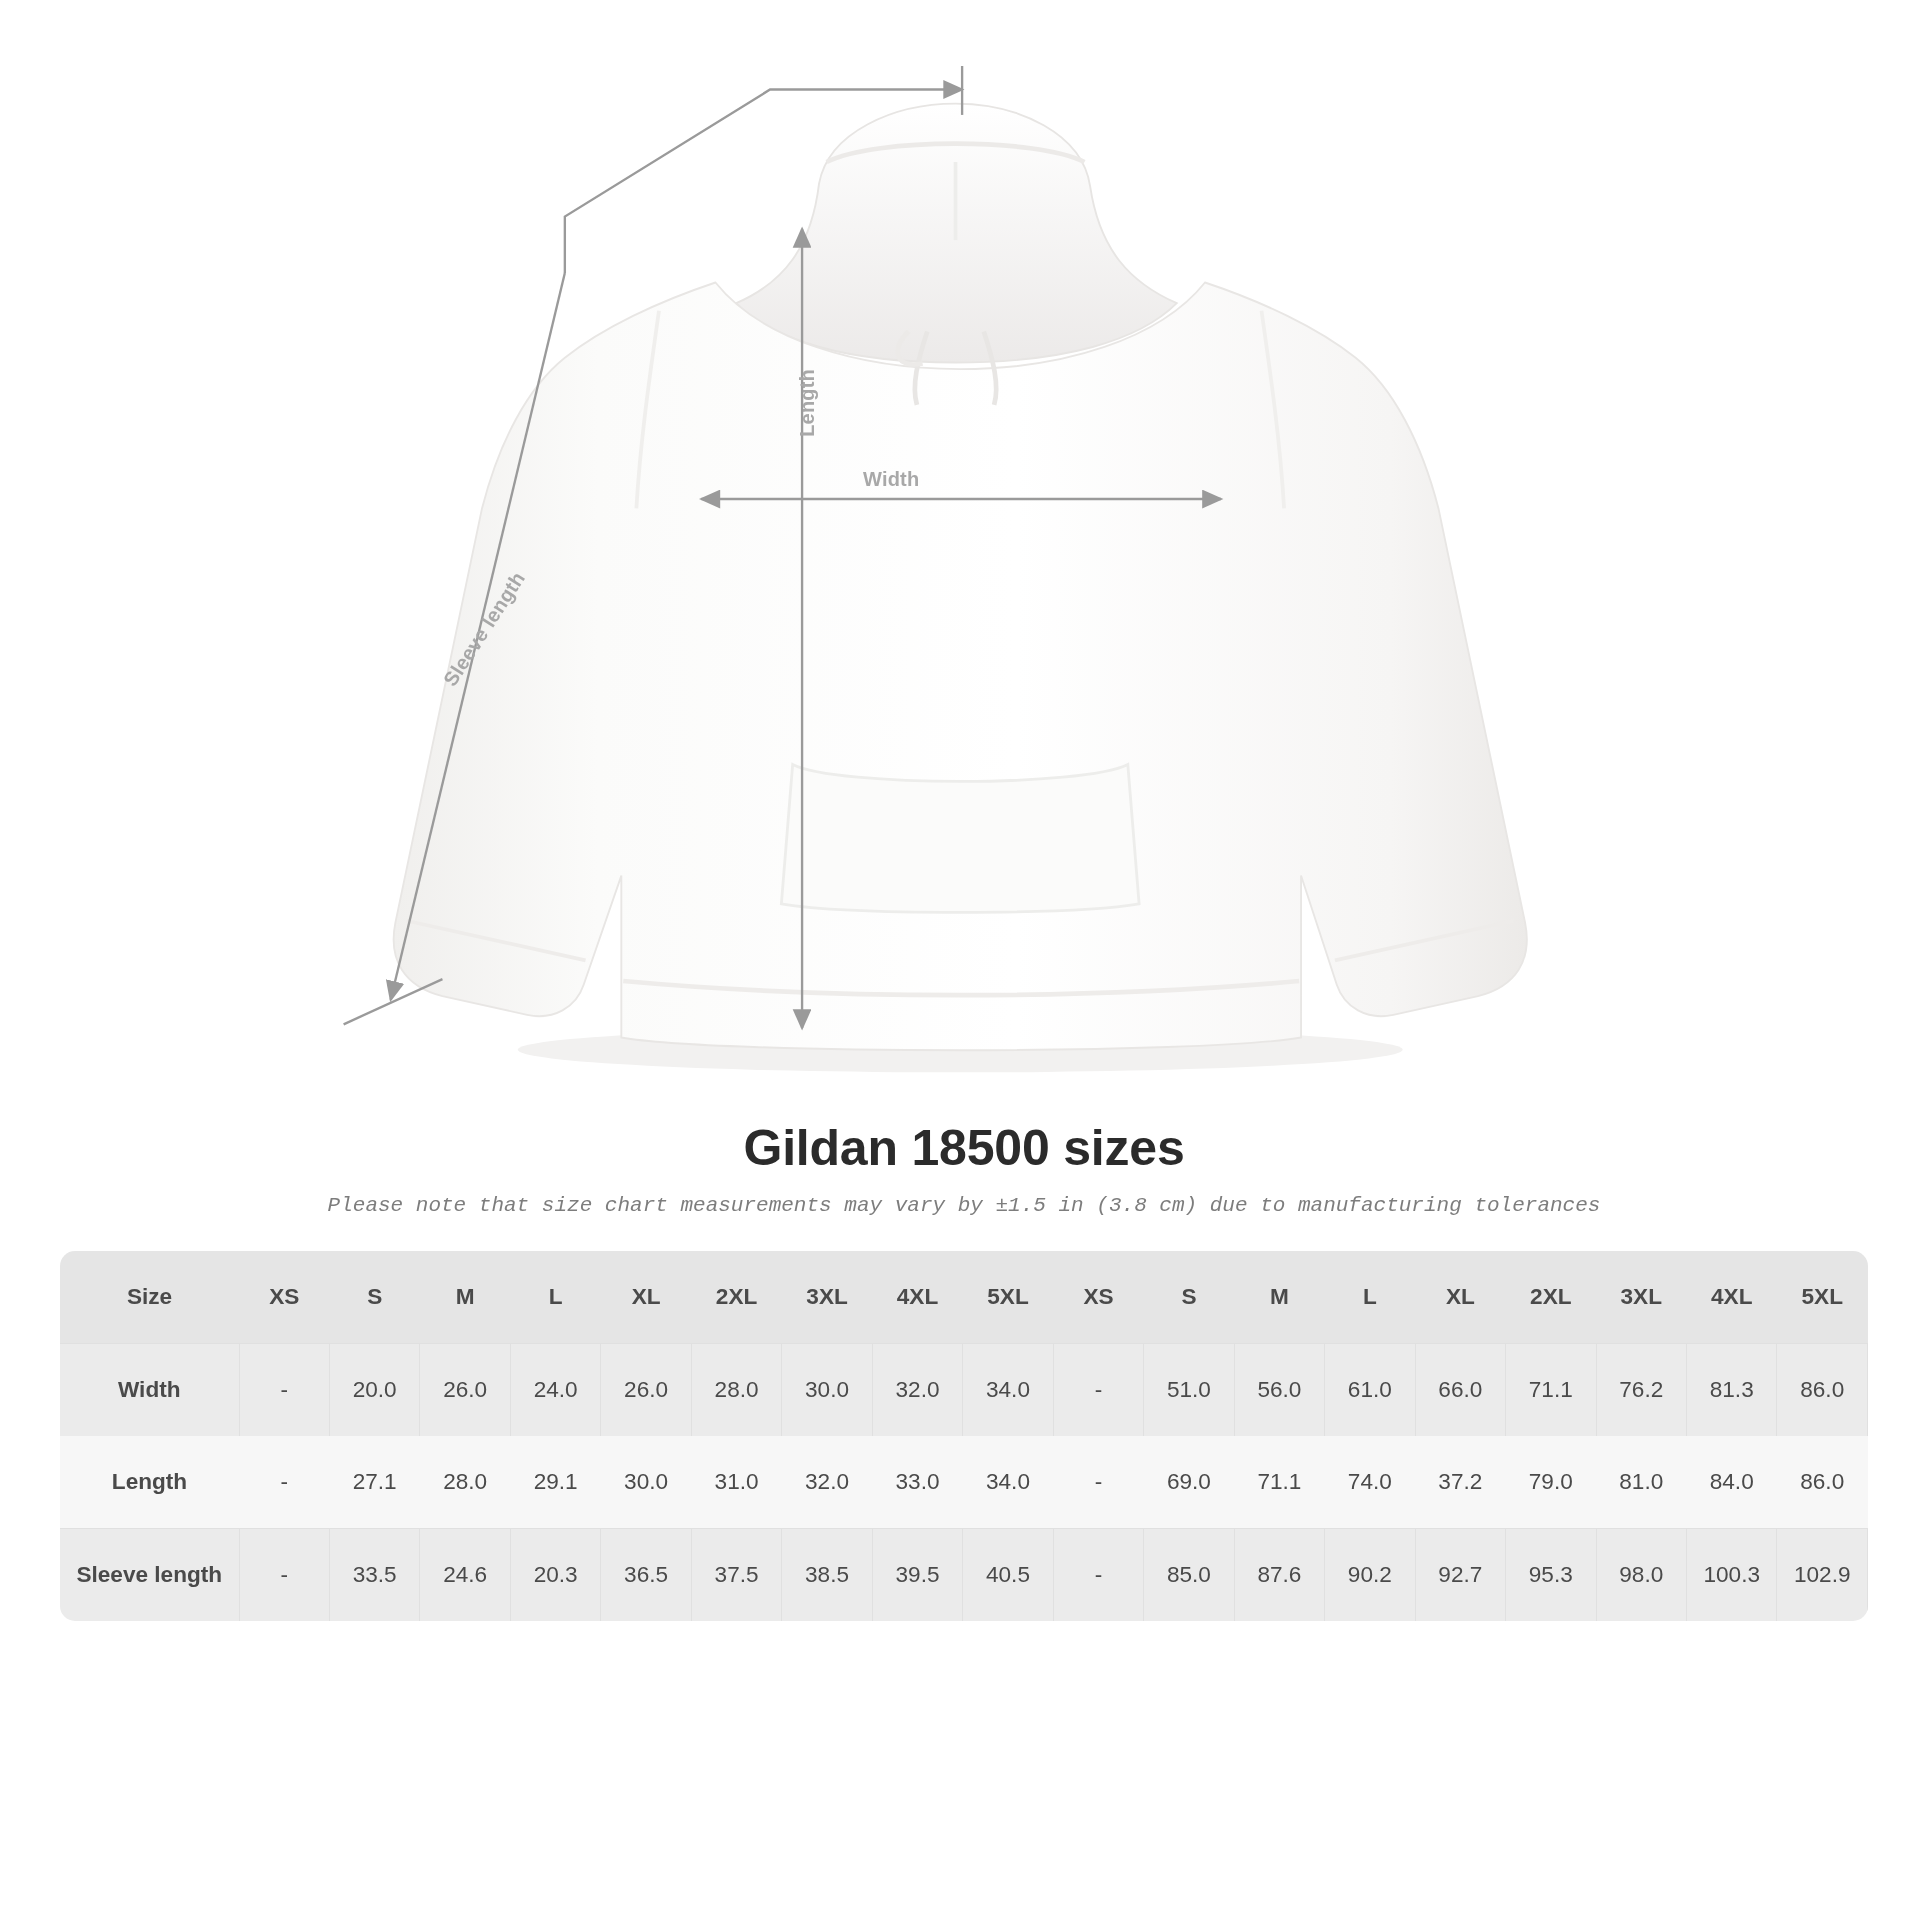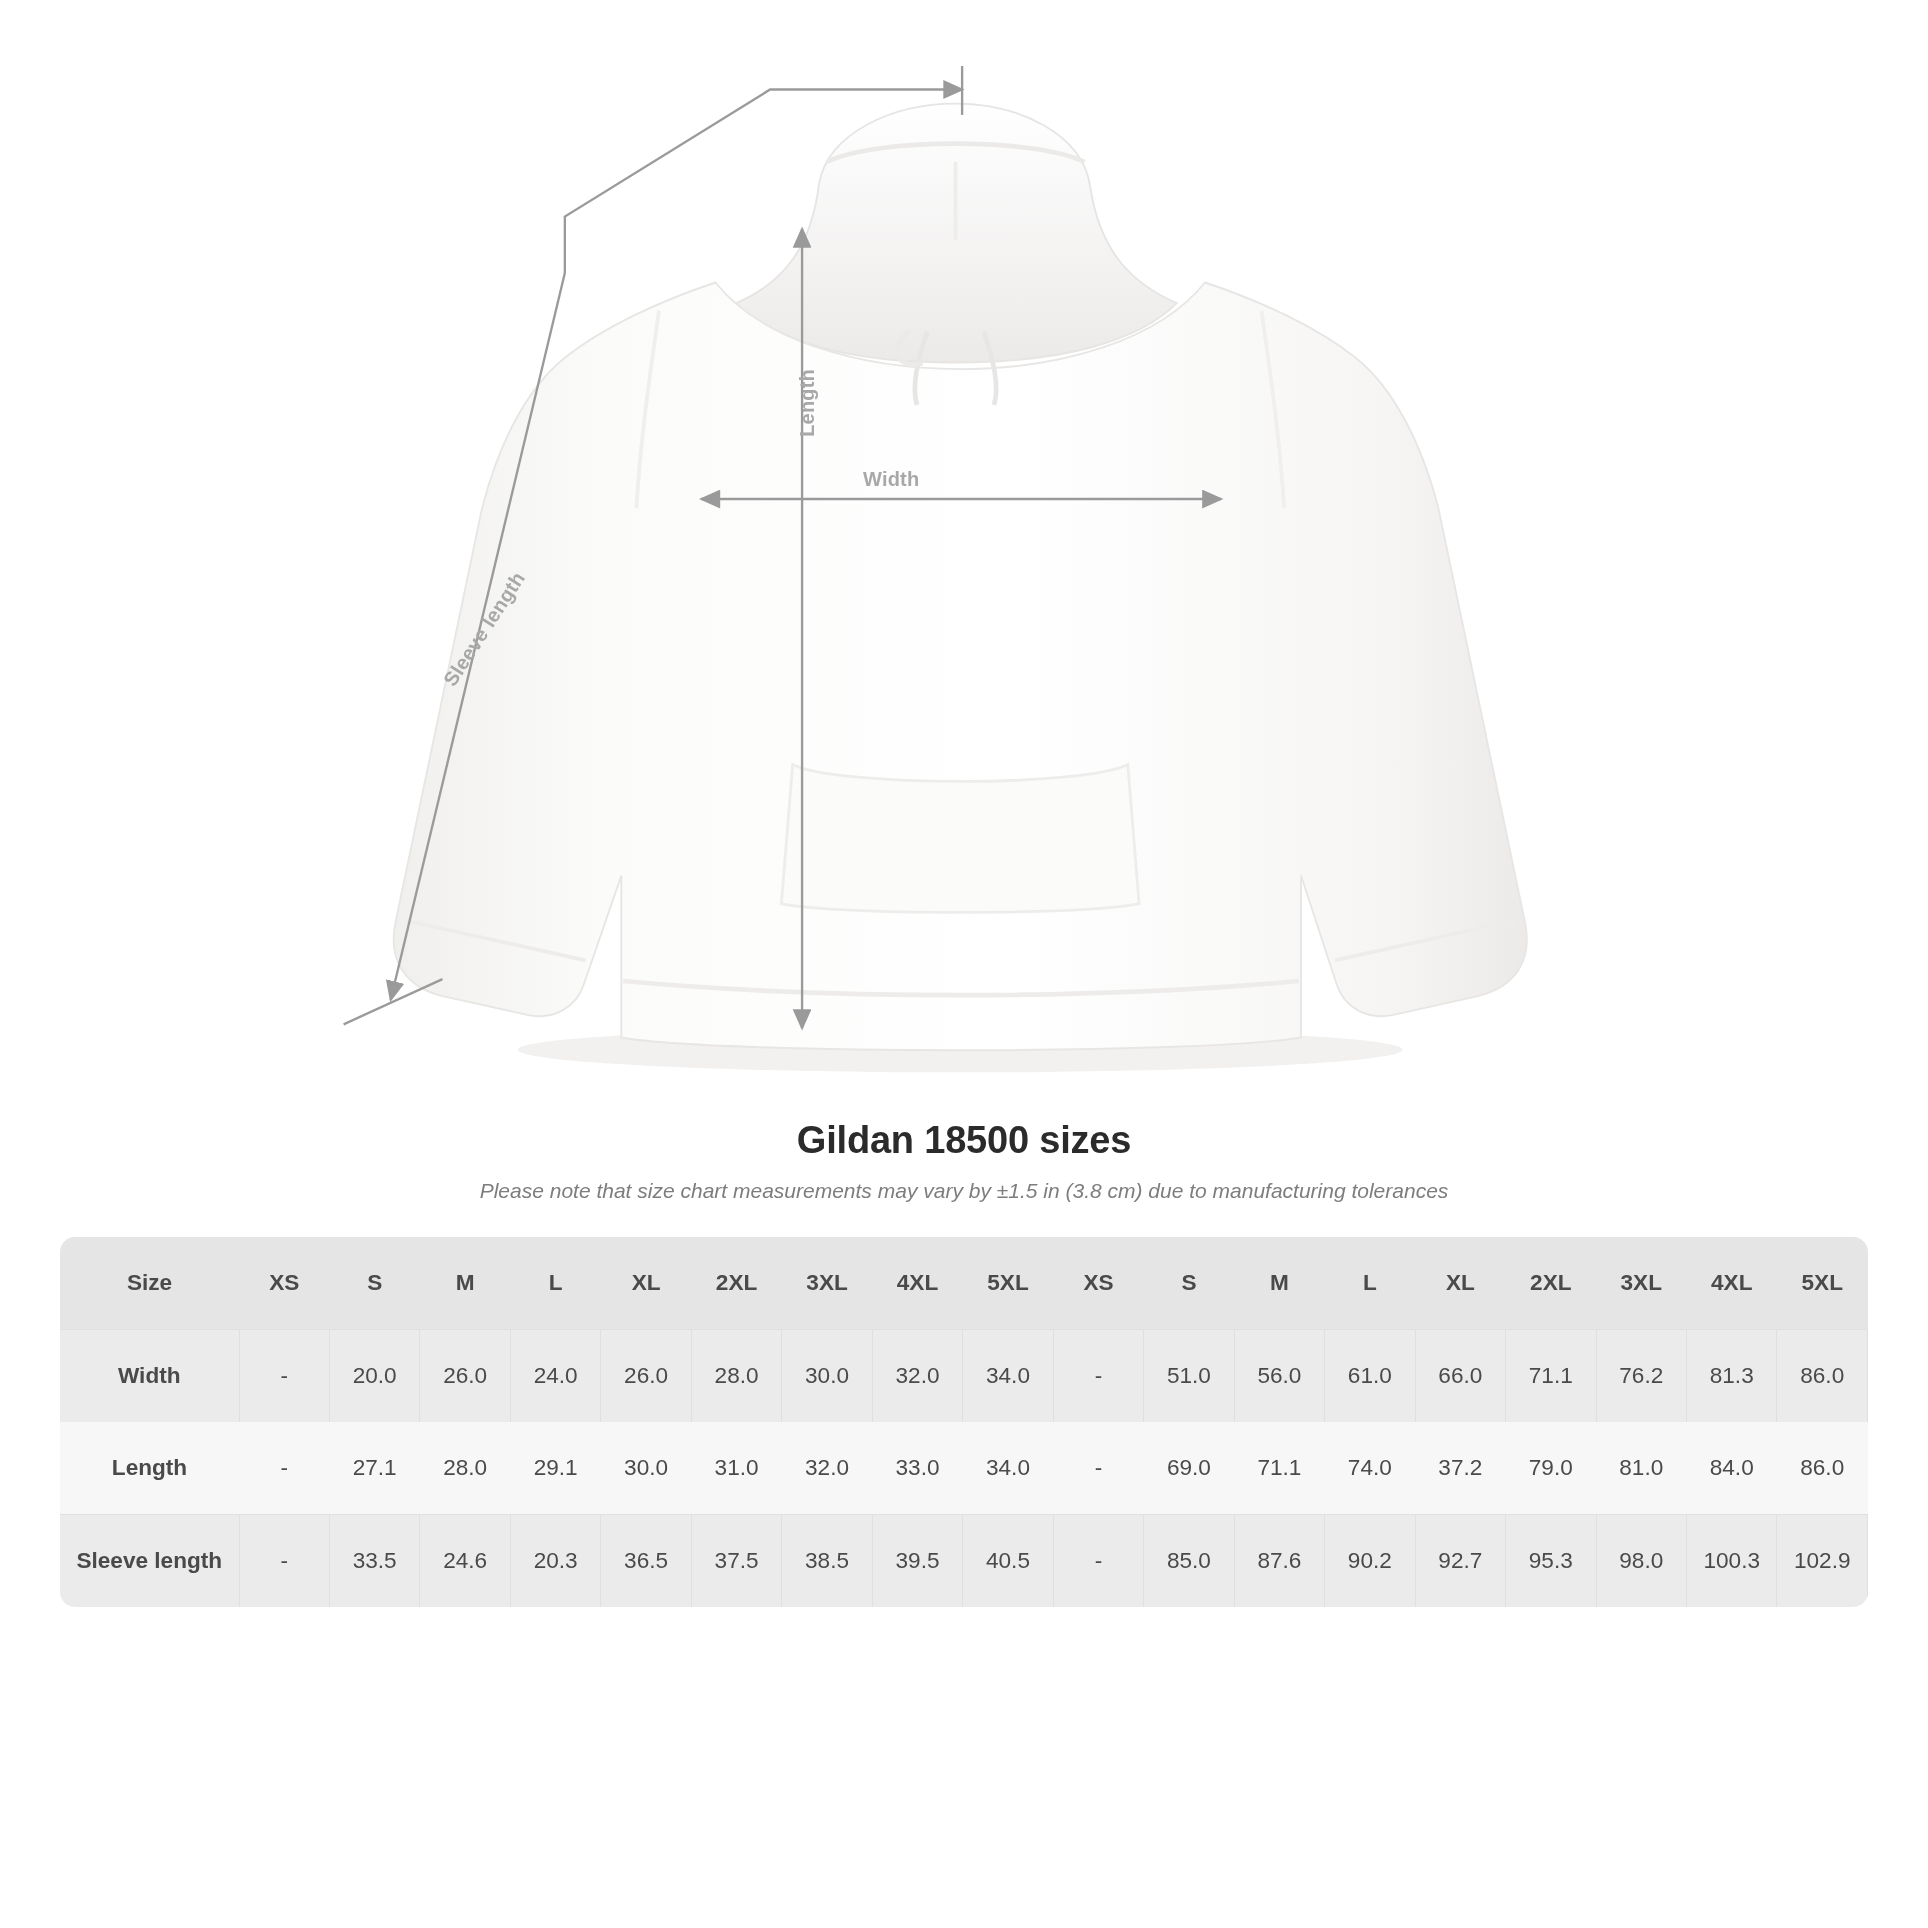--- a/index.html
+++ b/index.html
@@ -46,30 +46,31 @@
     transform: rotate(-57deg);
     transform-origin: left top;
   }
 
   
   .title-block {
     text-align: center;
     margin-top: 7.5px;
   }
   .chart-title {
-    font-size: 38px;
+    font-size: 50px;
     font-weight: bold;
     color: #2b2b2b;
     letter-spacing: -0.2px;
   }
   .chart-note {
     font-size: 21px;
     font-style: italic;
     color: #7d7d7d;
     margin-top: 17px;
+    font-family: Liberation Mono, monospace;
   }
 
   
   .table-wrap {
     margin: 34px 60px 0 60px;
     border-radius: 15px;
     overflow: hidden;
   }
   table.size-table {
     border-collapse: collapse;

